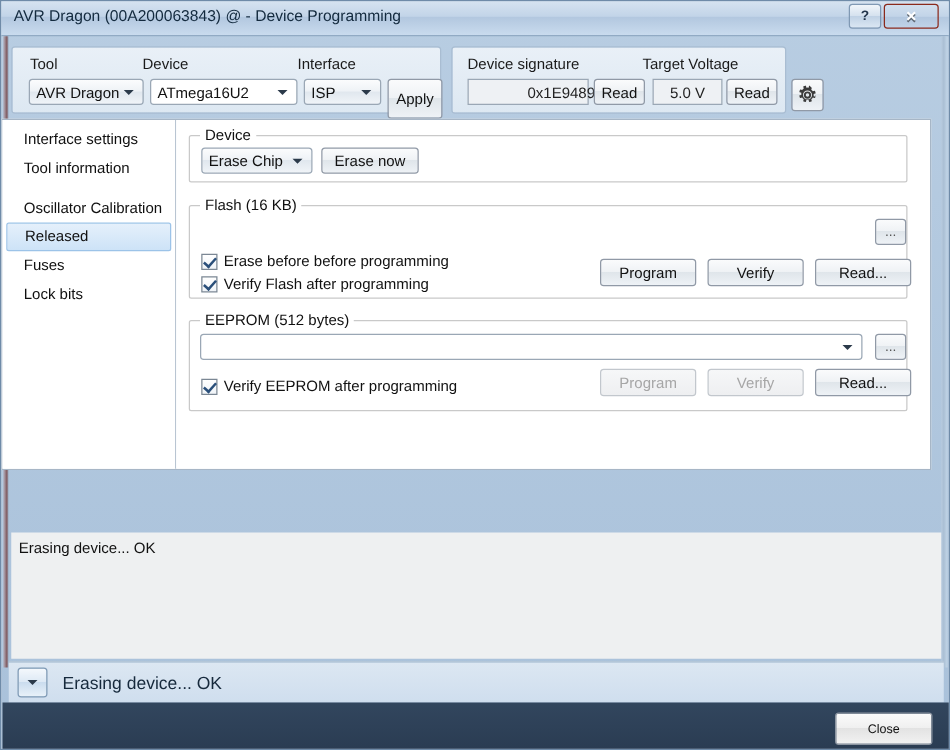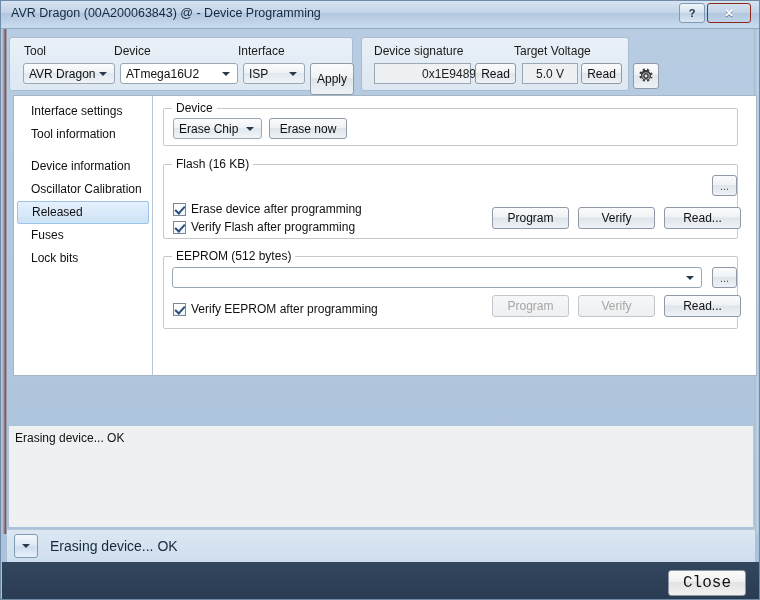--- a/index.html
+++ b/index.html
@@ -175,21 +175,21 @@
   .btn.icon-btn { padding: 0; }
 
   
   .gear {
     display: block;
   }
 
   
   #main-panel {
     position: absolute;
-    left: 12px; top: 94px;
+    left: 0; top: 94px;
     width: 744px; height: 281px;
     background: #ffffff;
     border: 1px solid #a7b6c6;
     box-sizing: border-box;
     display: flex;
   }
   #sidebar {
     width: 139px;
     flex: 0 0 139px;
     border-right: 1px solid #b9c5d2;
@@ -318,30 +318,29 @@
   #footer {
     position: absolute;
     left: 1px; top: 561px;
     width: 758px; height: 38px;
     background: linear-gradient(to bottom, #32465e 0%, #2a3c52 100%);
   }
   #btn-close-dialog {
     position: absolute;
     right: 14px; top: 8px;
     width: 76px; height: 24px;
-    font-size: 16px;
+    font-size: 10px;
     border: 1px solid #8d96a2;
     border-radius: 3px;
     background: linear-gradient(to bottom, #fbfbfb 0%, #f0f0f0 46%, #e2e2e2 47%, #f2f2f2 100%);
     display: flex;
     align-items: center;
     justify-content: center;
     cursor: pointer;
     color: #111;
-    font-family: Liberation Mono, monospace;
   }
 </style>
 </head>
 <body>
 
 <div id="window">
 
   <div id="titlebar">
     <div id="title-text">AVR Dragon (00A200063843) @  - Device Programming</div>
     <div class="caption-btn" id="btn-help">?</div>
@@ -394,21 +393,20 @@
       </svg>
     </div>
   </div>
 
   <div id="main-panel">
 
     <div id="sidebar">
       <div class="nav-item">Interface settings</div>
       <div class="nav-item">Tool information</div>
       <div class="nav-gap"></div>
-      <div class="nav-item">Device information</div>
       <div class="nav-item">Oscillator Calibration</div>
       <div class="nav-item selected">Released</div>
       <div class="nav-item">Fuses</div>
       <div class="nav-item">Lock bits</div>
       <div class="nav-gap"></div>
     </div>
 
     <div id="content">
 
       <div class="fs" style="left:10px; top:12px; width:575px; height:38px;">
@@ -420,21 +418,21 @@
         <div class="btn" style="left:105px; top:9px; width:78px; height:21px;">Erase now</div>
       </div>
 
       <div class="fs" style="left:10px; top:68px; width:575px; height:75px;">
         <span class="fs-legend">Flash (16 KB)</span>
 
         <div class="btn" style="left:548px; top:10px; width:25px; height:21px; font-size:11px; color:#555; align-items:flex-end; padding-bottom:3px;">...</div>
 
         <div class="cbx-row" style="left:9px; top:37px;">
           <span class="cbx checked"></span>
-          <span>Erase device after programming</span>
+          <span>Erase before before programming</span>
         </div>
         <div class="cbx-row" style="left:9px; top:55px;">
           <span class="cbx checked"></span>
           <span>Verify Flash after programming</span>
         </div>
 
         <div class="btn" style="left:328px; top:42px; width:77px; height:22px;">Program</div>
         <div class="btn" style="left:414px; top:42px; width:77px; height:22px;">Verify</div>
         <div class="btn" style="left:500px; top:42px; width:77px; height:22px;">Read...</div>
       </div>

